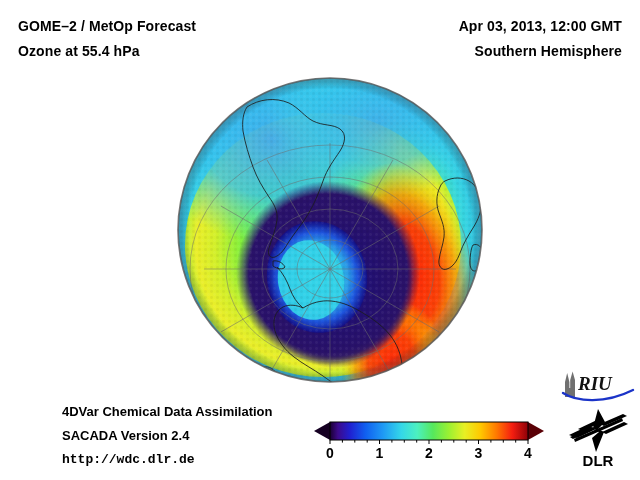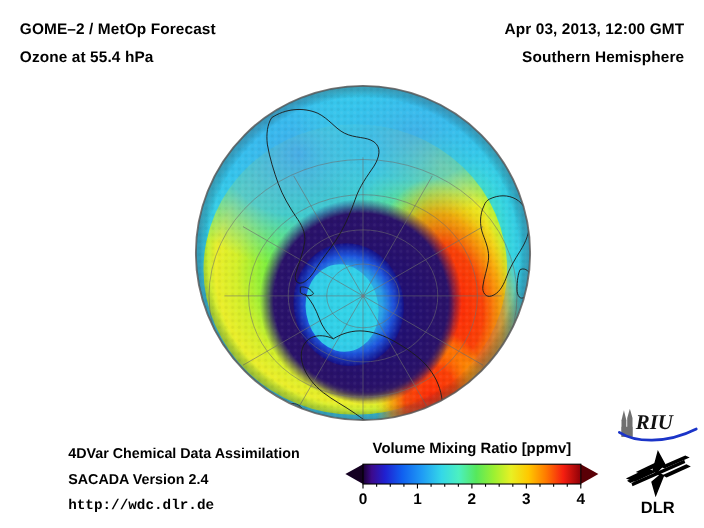--- a/index.html
+++ b/index.html
@@ -269,21 +269,20 @@
       </g>
 
       <circle cx="153" cy="153" r="152" fill="url(#limbShade)"></circle>
     </g>
 
     <circle cx="153" cy="153" r="152" fill="none" stroke="#5d5d5d" stroke-width="1.6" opacity="0.85"></circle>
   </svg>
 </div>
 
 <div id="colorbar-block">
-  <div id="colorbar-title">Volume Mixing Ratio [ppmv]</div>
 
   <svg id="colorbar-svg" viewBox="0 0 246 26" preserveAspectRatio="none" xmlns="http://www.w3.org/2000/svg">
     <defs>
       <linearGradient id="cbGrad" x1="0%" y1="0%" x2="100%" y2="0%">
         <stop offset="0%" stop-color="#1a0033"></stop>
         <stop offset="4%" stop-color="#3c0a8c"></stop>
         <stop offset="10%" stop-color="#2020d0"></stop>
         <stop offset="18%" stop-color="#1060f0"></stop>
         <stop offset="27%" stop-color="#1f9bf5"></stop>
         <stop offset="36%" stop-color="#34d7e8"></stop>

